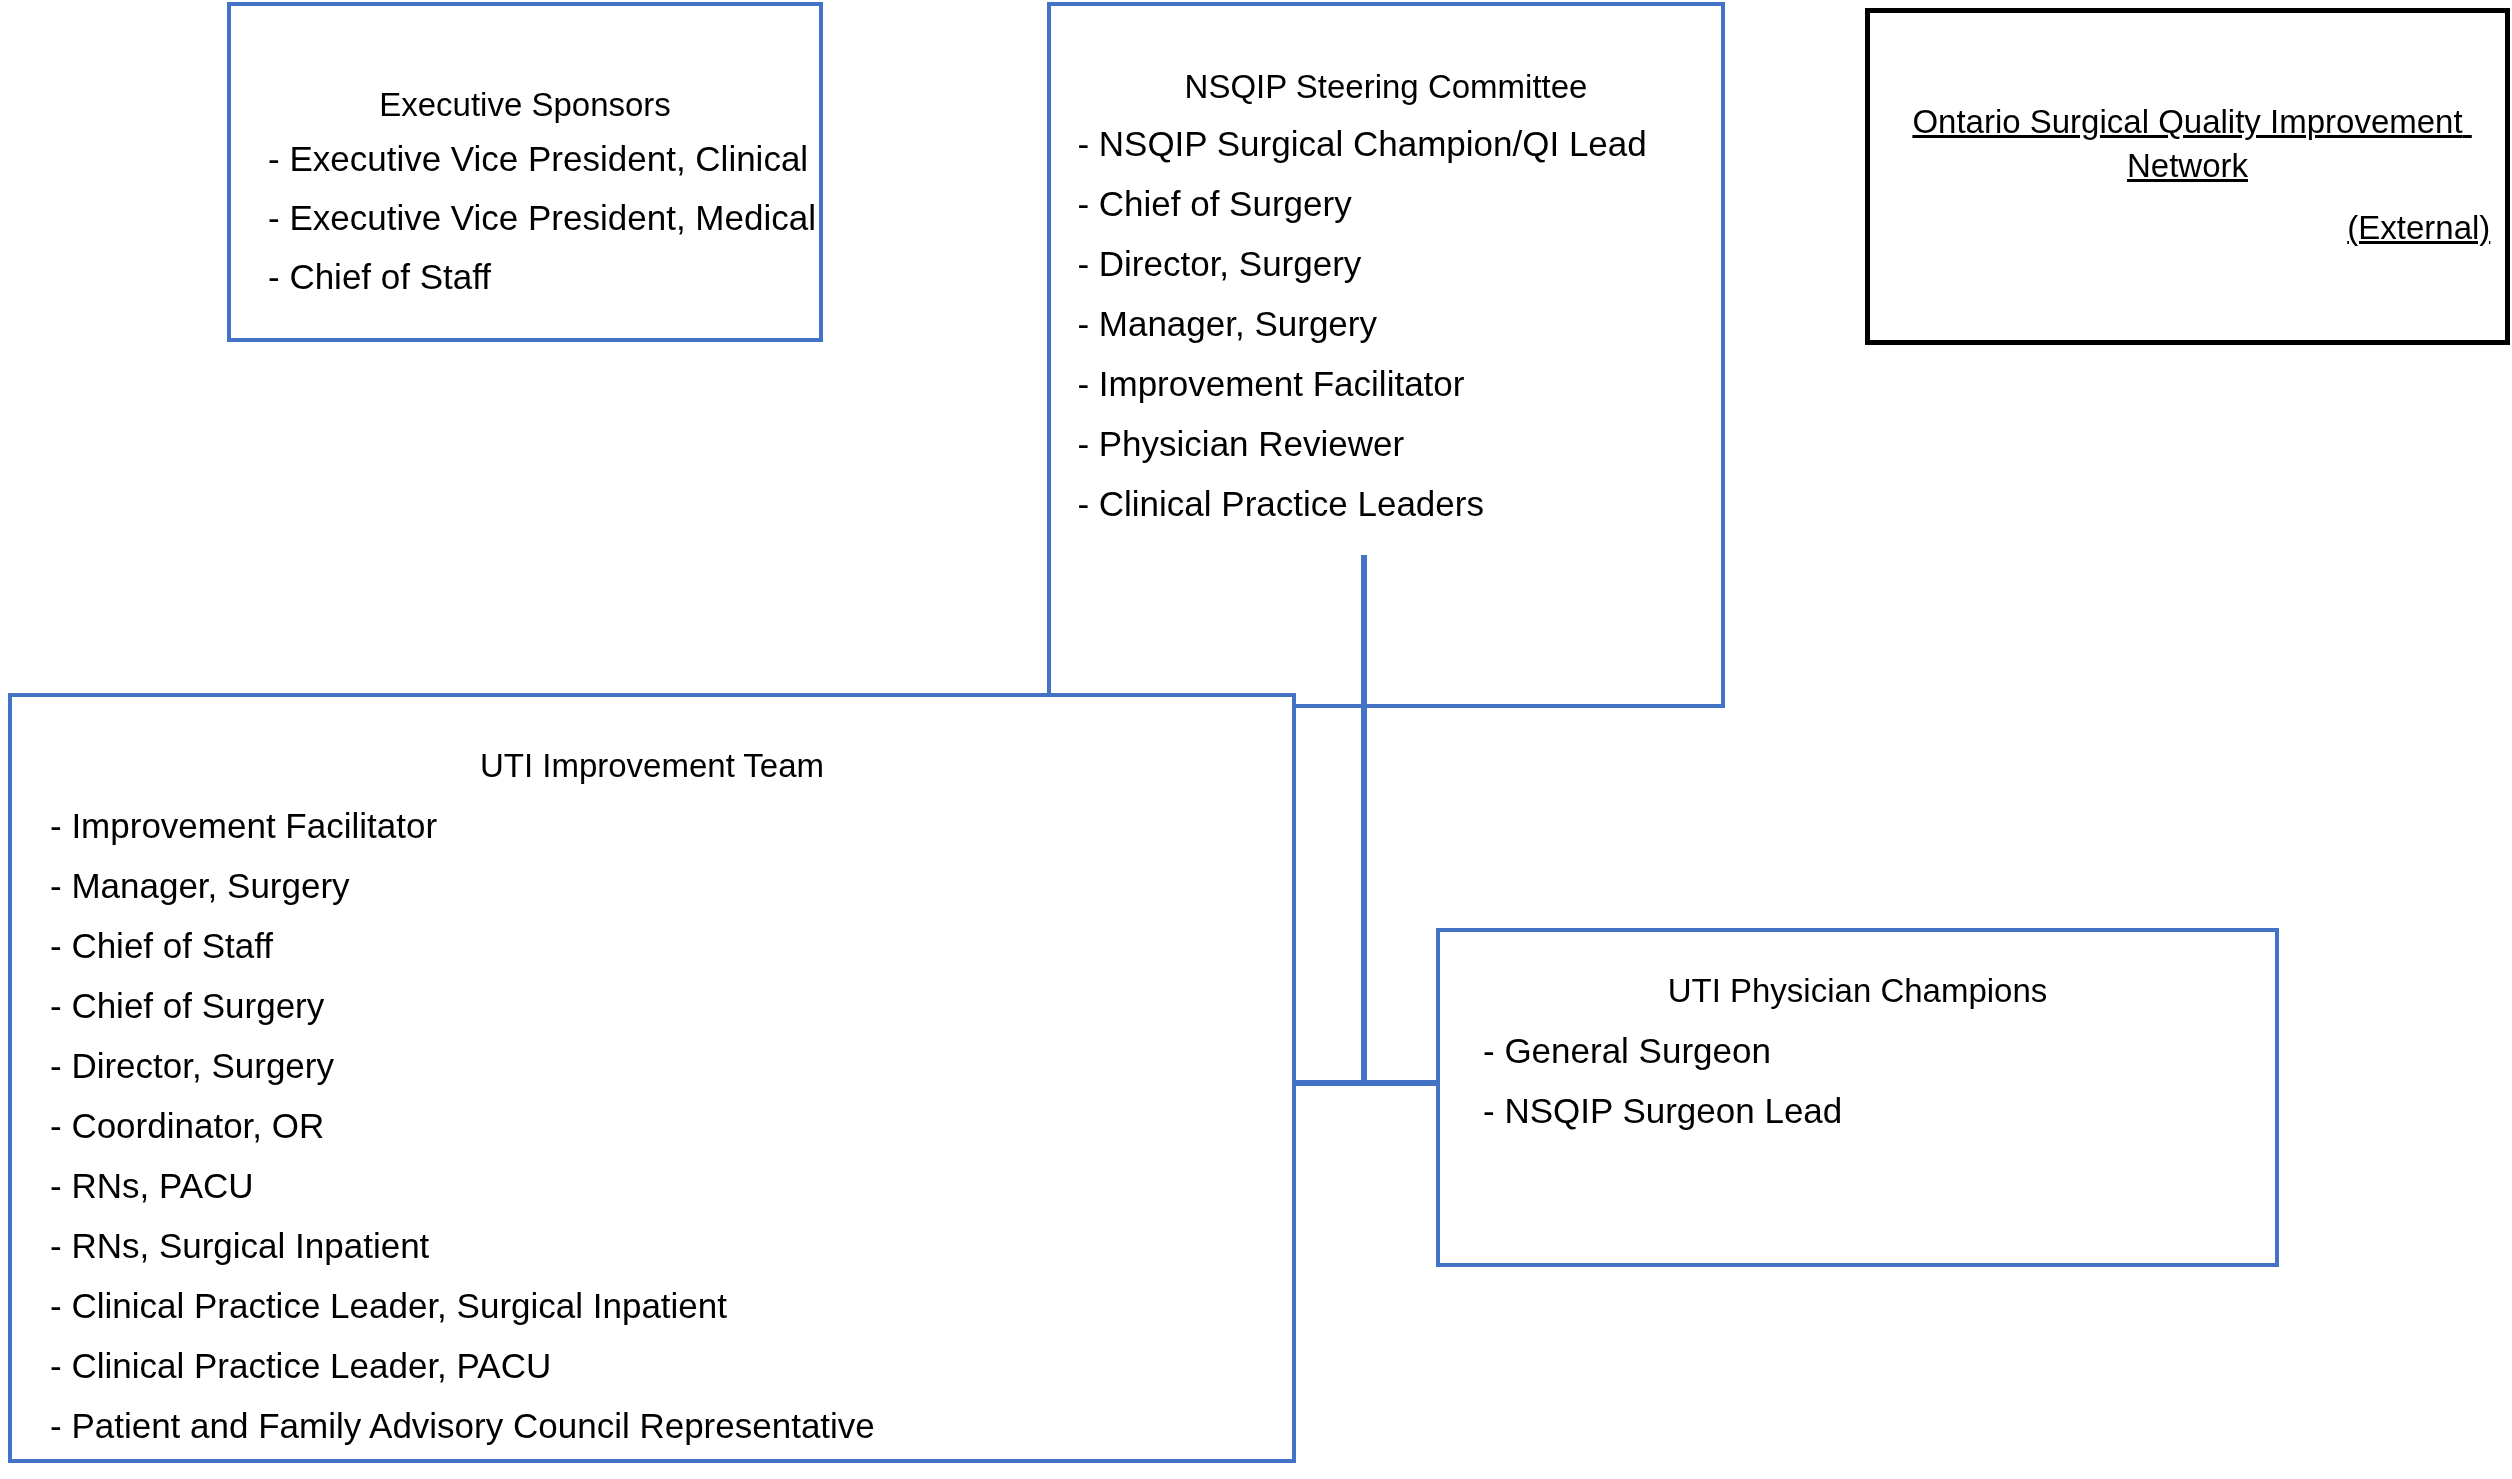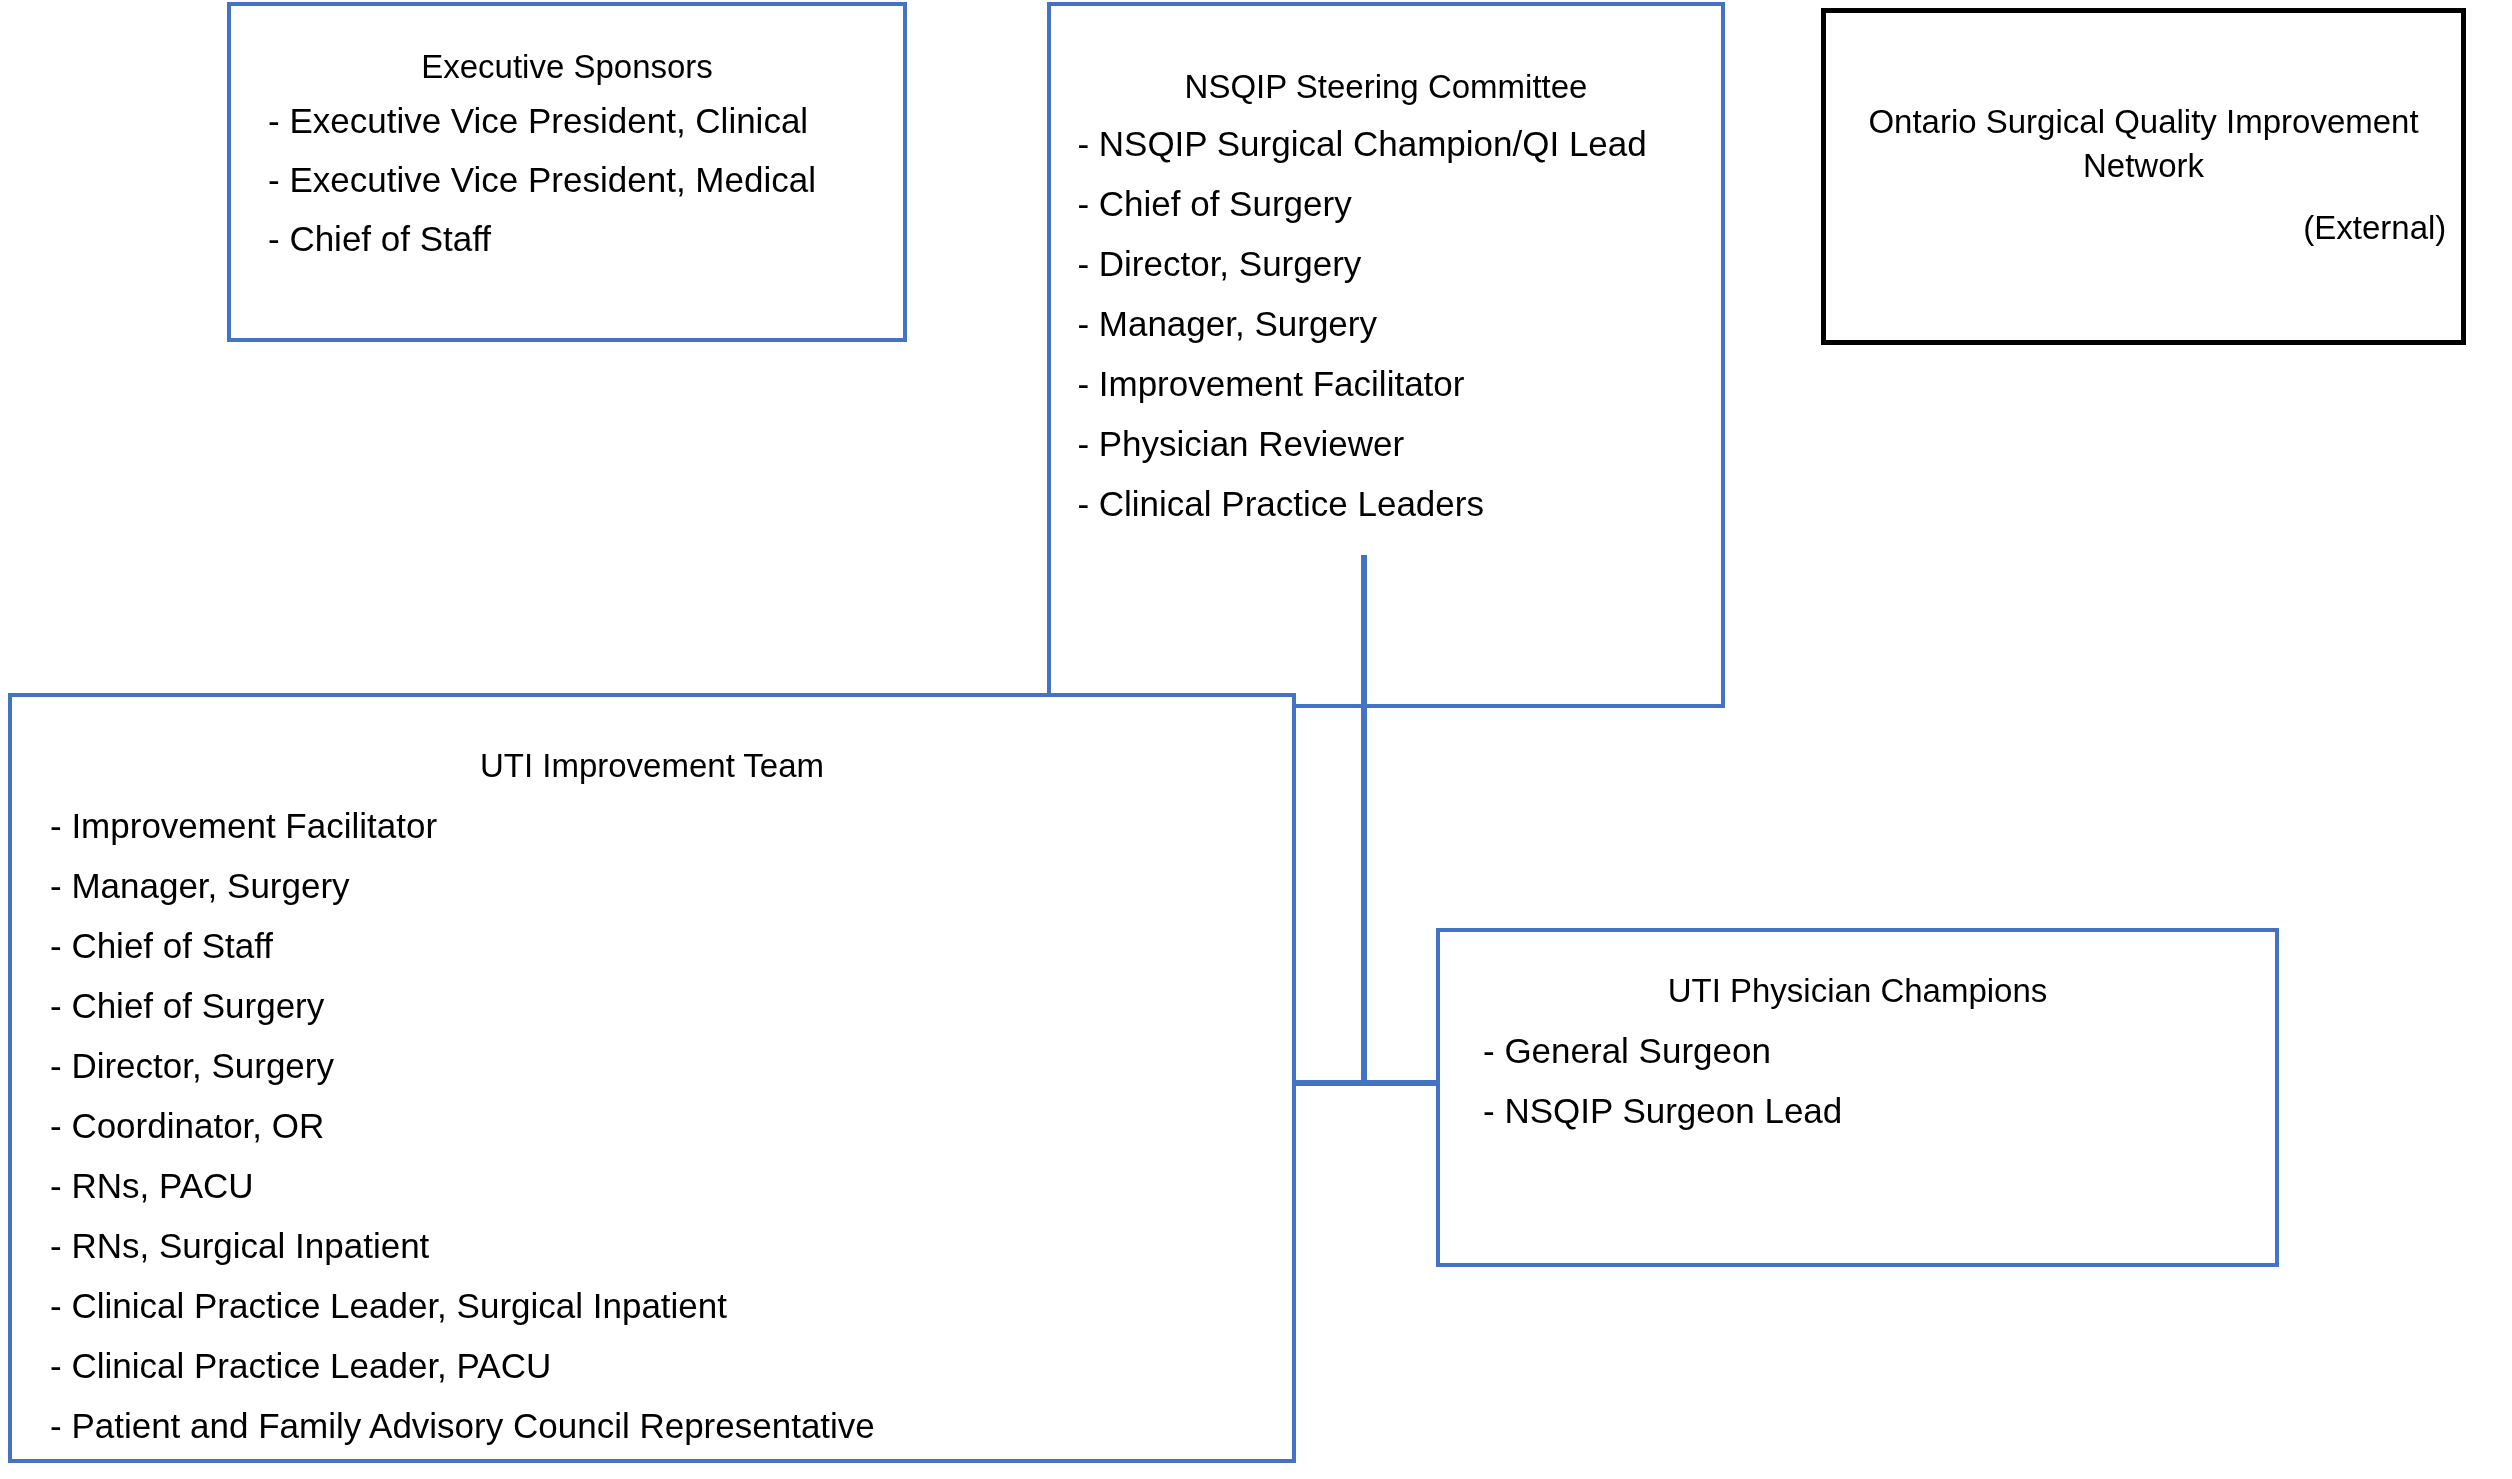--- a/index.html
+++ b/index.html
@@ -37,29 +37,29 @@
     font-size:35px;
     line-height:59px;
   }
   .items .item{white-space:nowrap;}
   .connector{
     position:absolute;
     background:var(--blue);
   }
 
   
-  #box-executive-sponsors{left:227px;top:1.5px;width:680px;height:340px;padding-top:40px;}
+  #box-executive-sponsors{left:227px;top:1.5px;width:596px;height:340px;padding-top:78px;}
   #box-executive-sponsors .items{margin-top:4.4px;padding-left:37px;}
 
   
   #box-nsqip{left:1047px;top:1.5px;width:678px;height:706px;padding-top:60px;}
   #box-nsqip .items{margin-top:7.3px;padding-left:26.4px;line-height:60px;}
 
   
-  #box-ontario{left:1821px;top:8px;width:645px;height:337px;padding:87px 14.7px 0 14.7px;}
+  #box-ontario{left:1865px;top:8px;width:645px;height:337px;padding:87px 14.7px 0 14.7px;text-decoration:underline;}
   #box-ontario .box-title{line-height:44px;}
   #box-ontario .box-subtitle{
     text-align:right;
     font-size:33px;
     line-height:44px;
     margin-top:17.6px;
   }
 
   
   #box-uti-team{left:8px;top:693px;width:1288px;height:770px;padding-top:48px;}

